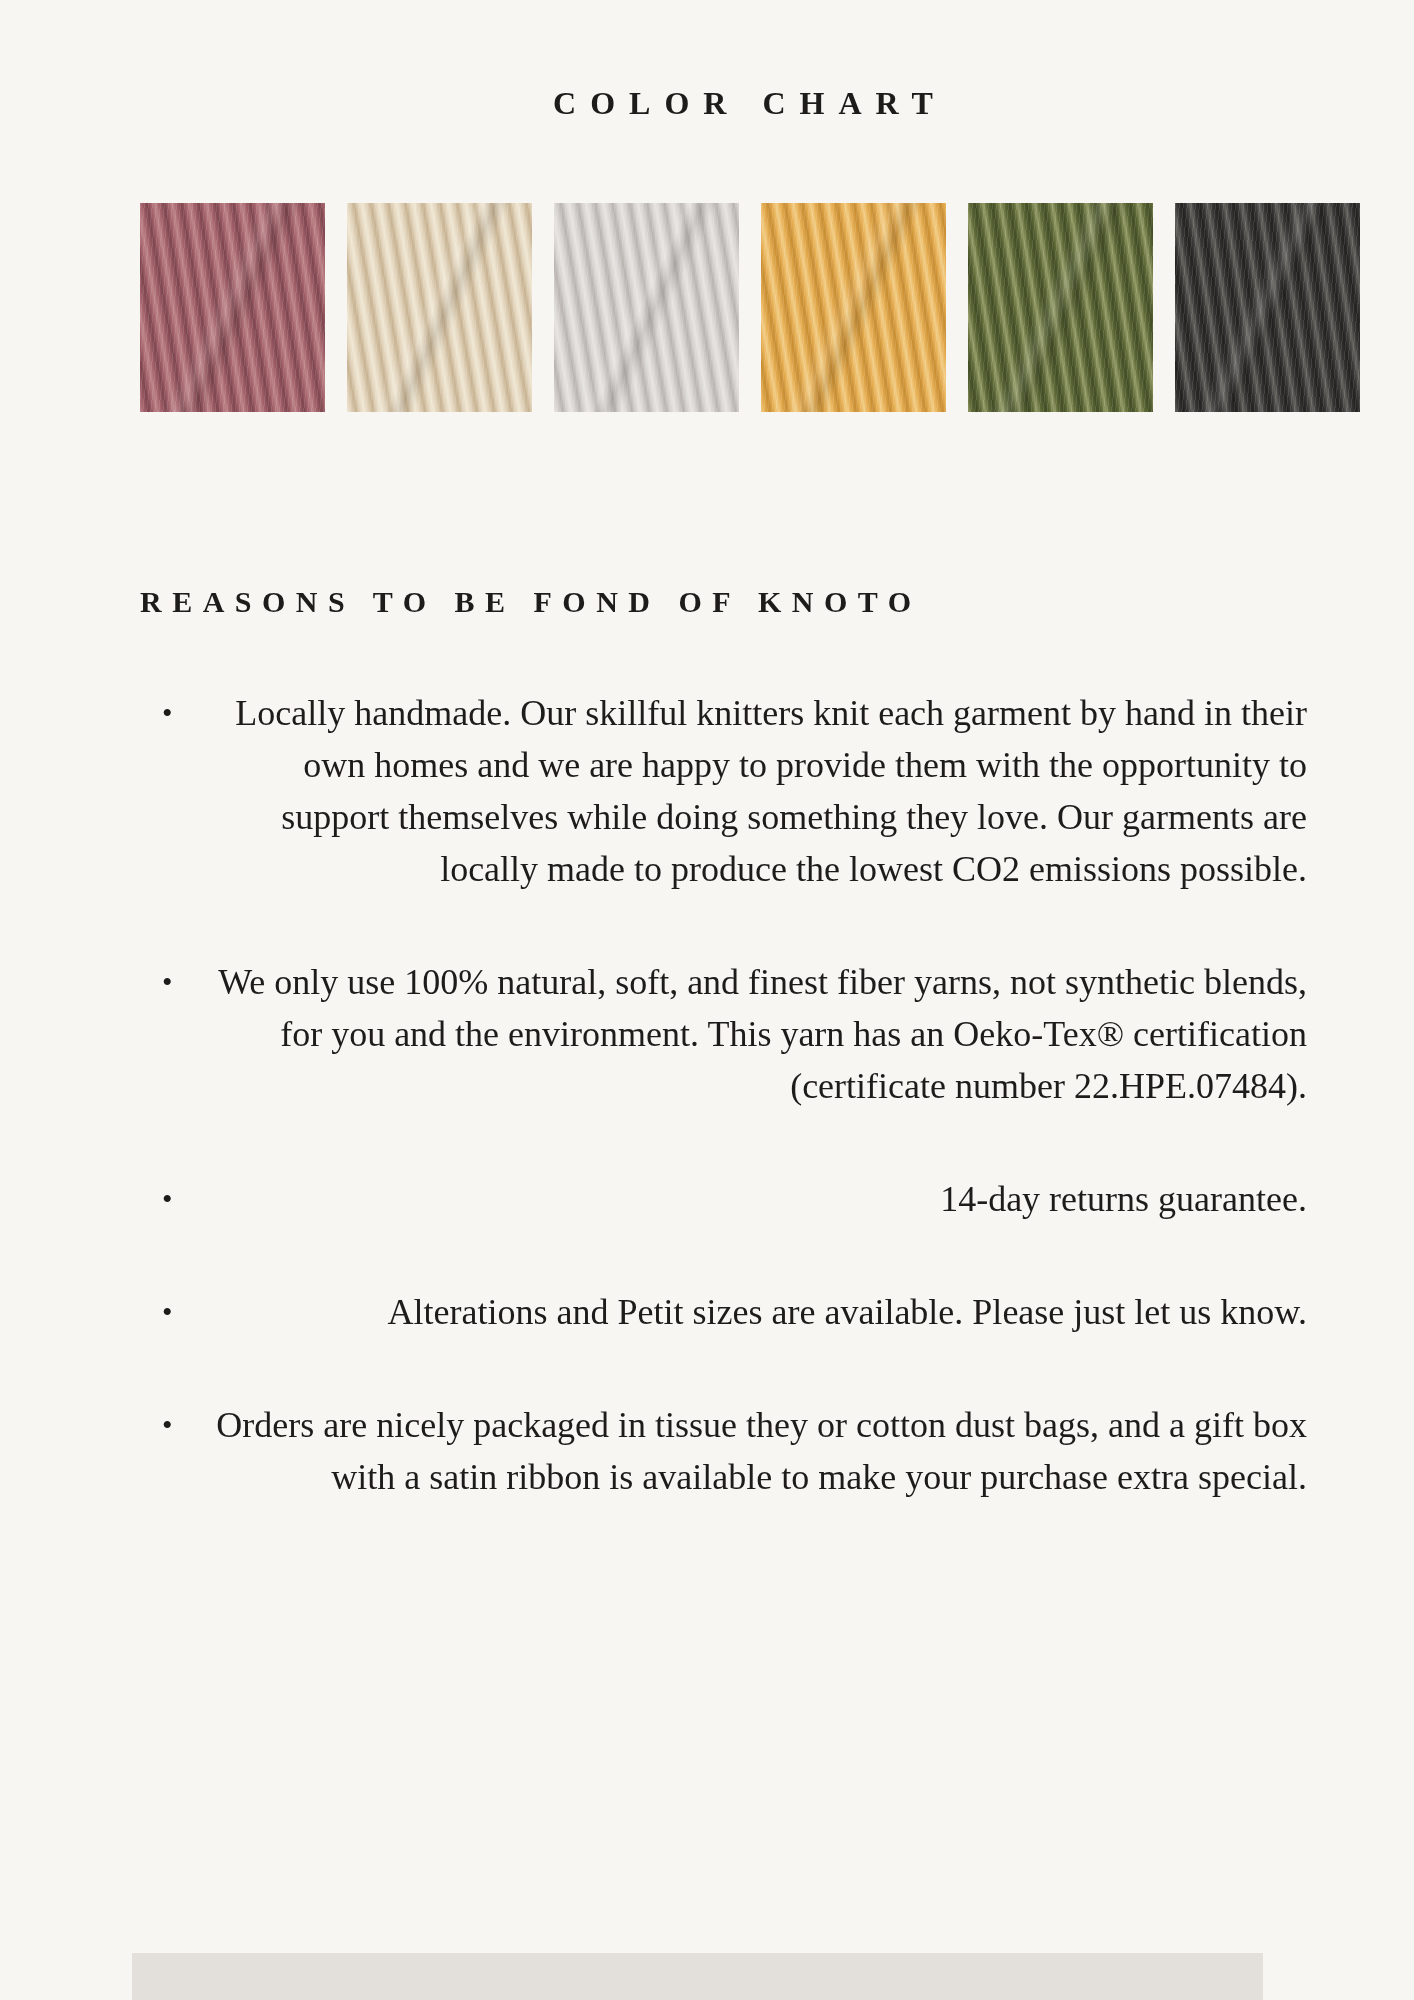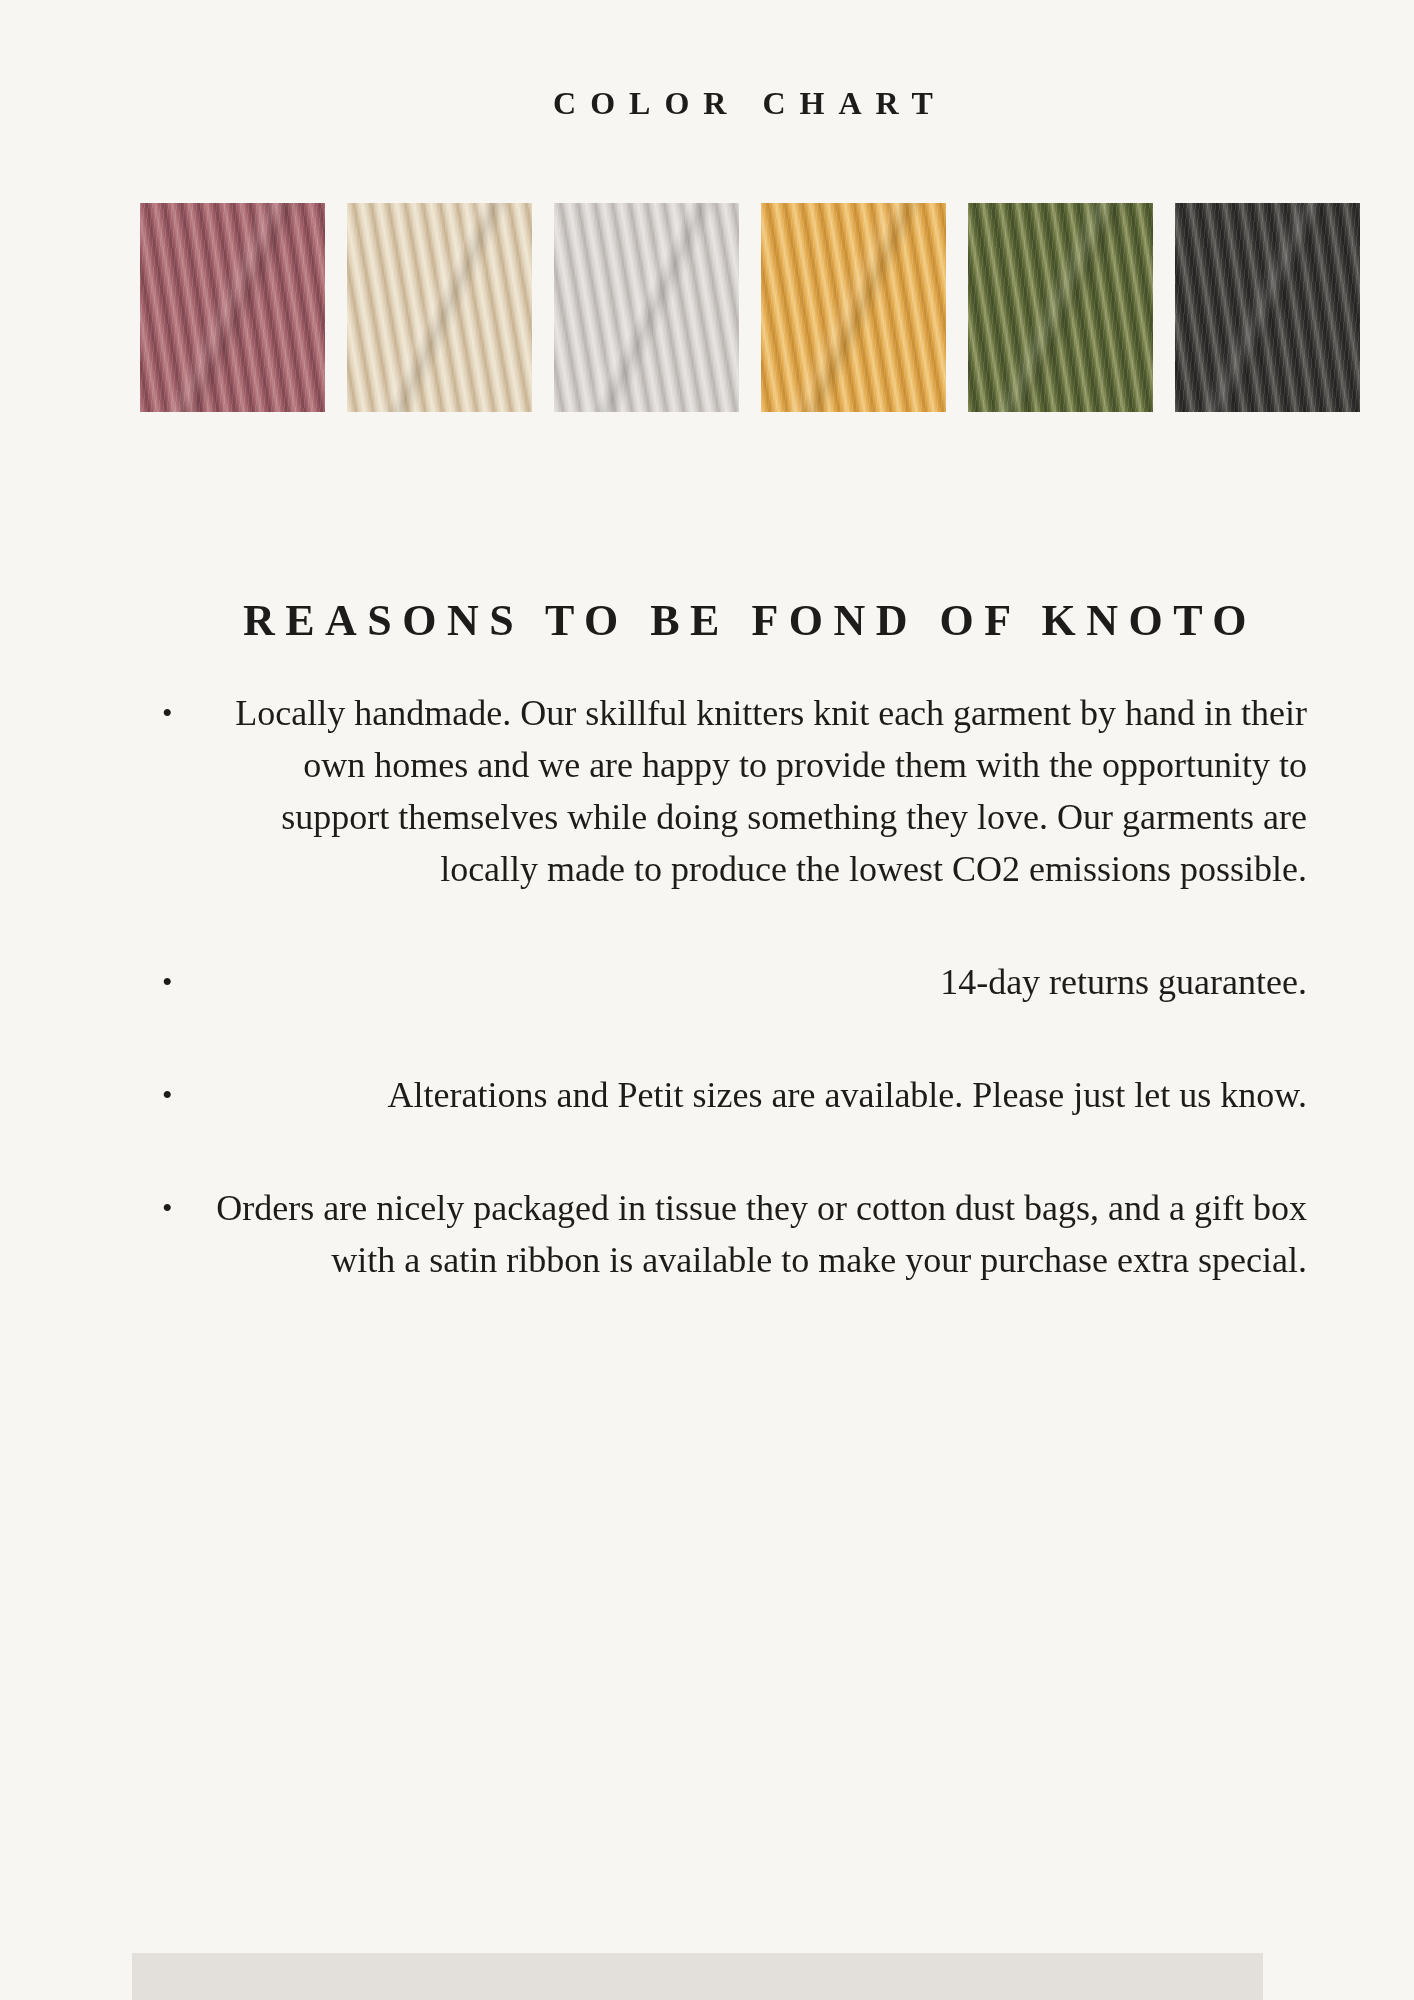--- a/index.html
+++ b/index.html
@@ -56,22 +56,21 @@
         var(--d) 9px,
         var(--c) 13px,
         var(--l) 17px);
   }
 
   .section-heading {
     position: absolute;
     top: 562px;
     left: 140px;
     width: 1220px;
-    text-align: center;
-    font-size: 44px;
+    font-size: 30px;
     font-weight: 600;
     letter-spacing: 10.5px;
     line-height: 1;
     white-space: nowrap;
   }
 
   .reasons-list {
     position: absolute;
     top: 687px;
     left: 160px;
@@ -117,18 +116,19 @@
   <div class="swatch" style="--c: #d7d3d0; --l: #e7e4e1; --d: #b9b4b0;"></div>
   <div class="swatch" style="--c: #e6ae53; --l: #f2cd85; --d: #c78d33;"></div>
   <div class="swatch" style="--c: #5f6a38; --l: #949b67; --d: #424d26;"></div>
   <div class="swatch" style="--c: #393837; --l: #64625d; --d: #232221;"></div>
 </div>
 
 <h2 class="section-heading">REASONS TO BE FOND OF KNOTO</h2>
 
 <ul class="reasons-list">
   <li>Locally handmade. Our skillful knitters knit each garment by hand in their own homes and we are happy to provide them with the opportunity to support themselves while doing something they love. Our garments are locally made to produce the lowest CO2 emissions possible.</li>
+  <li>We only use 100% natural, soft, and finest fiber yarns, not synthetic blends, for you and the environment. This yarn has an Oeko-Tex® certification (certificate number 22.HPE.07484).</li>
   <li>14-day returns guarantee.</li>
   <li>Alterations and Petit sizes are available. Please just let us know.</li>
   <li>Orders are nicely packaged in tissue they or cotton dust bags, and a gift box with a satin ribbon is available to make your purchase extra special.</li>
 </ul>
 
 <div class="footer-bar"></div>
 
 </body></html>

